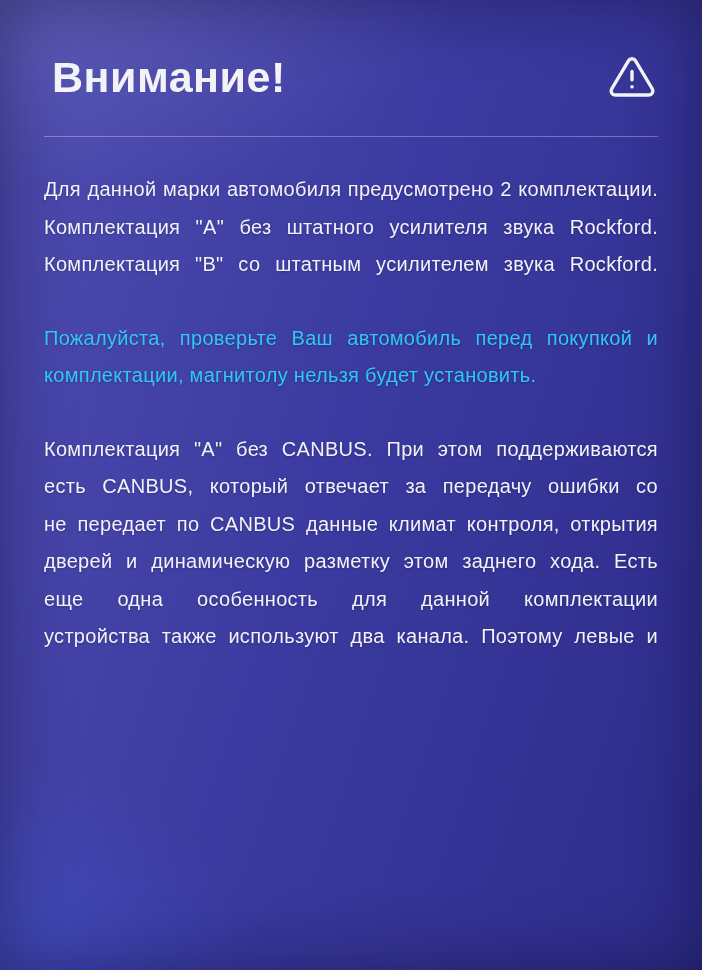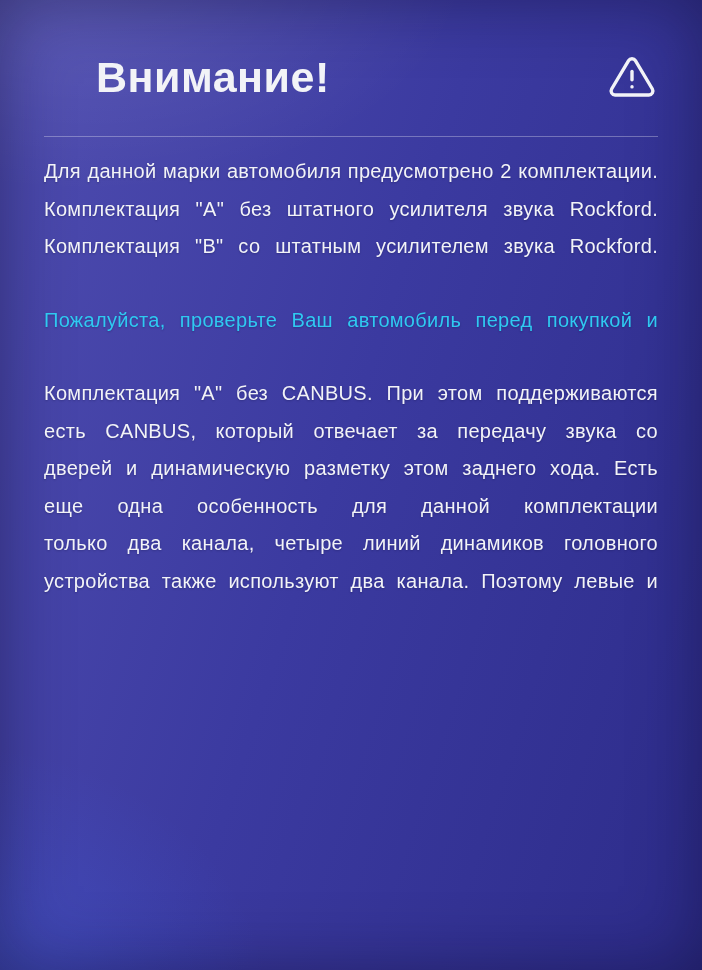--- a/index.html
+++ b/index.html
@@ -24,39 +24,38 @@
       radial-gradient(520px 440px at -6% 104%, rgba(64,110,255,0.30), rgba(64,110,255,0) 60%),
       linear-gradient(108deg, var(--bg-light) 0%, var(--bg-mid) 48%, var(--bg-dark) 100%);
     box-shadow: inset 0 0 70px rgba(10,8,40,0.45);
   }
   .header{
     display:flex;
     justify-content:space-between;
     align-items:center;
     padding-top:46px;
     height:108px;
-    margin-left:44px;
   }
   .title{
     margin:0 0 0 8px;
     font-size:43px;
     font-weight:bold;
     letter-spacing:0.5px;
     color:var(--text-primary);
   }
   .icon{display:inline-flex;margin-right:2px;}
   .icon svg{width:48px;height:48px;}
   .divider{
     height:1px;
     margin-top:28px;
     background:var(--divider);
   }
   .paragraphs{margin-top:0;}
   .paragraph{
-    margin-top:16px;
+    margin-top:34px;
     font-size:20px;
     line-height:37.5px;
     letter-spacing:0.3px;
     color:var(--text-primary);
     text-shadow:0 1px 2px rgba(10,10,50,0.25);
   }
   .paragraph + .paragraph{margin-top:36px;}
   .paragraph.cyan{color:var(--text-accent);}
   .line{
     text-align:justify;
@@ -80,23 +79,24 @@
   </div>
   <div class="divider"></div>
   <div class="paragraphs">
       <div class="paragraph white">
         <div class="line">Для данной марки автомобиля предусмотрено 2 комплектации.</div>
         <div class="line">Комплектация "А" без штатного усилителя звука Rockford.</div>
         <div class="line">Комплектация "В" со штатным усилителем звука Rockford.</div>
       </div>
       <div class="paragraph cyan">
         <div class="line">Пожалуйста, проверьте Ваш автомобиль перед покупкой и</div>
+        <div class="line last">комплектации, магнитолу нельзя будет установить.</div>
       </div>
       <div class="paragraph white">
         <div class="line">Комплектация "А" без CANBUS. При этом поддерживаются</div>
-        <div class="line">есть CANBUS, который отвечает за передачу звука со</div>
+        <div class="line">есть CANBUS, который отвечает за передачу ошибки со</div>
+        <div class="line">не передает по CANBUS данные климат контроля, открытия</div>
         <div class="line">дверей и динамическую разметку этом заднего хода. Есть</div>
         <div class="line">еще одна особенность для данной комплектации</div>
-        <div class="line">только два канала, четыре линий динамиков головного</div>
         <div class="line">устройства также используют два канала. Поэтому левые и</div>
       </div>
     </div>
 </div>
 
 </body></html>

